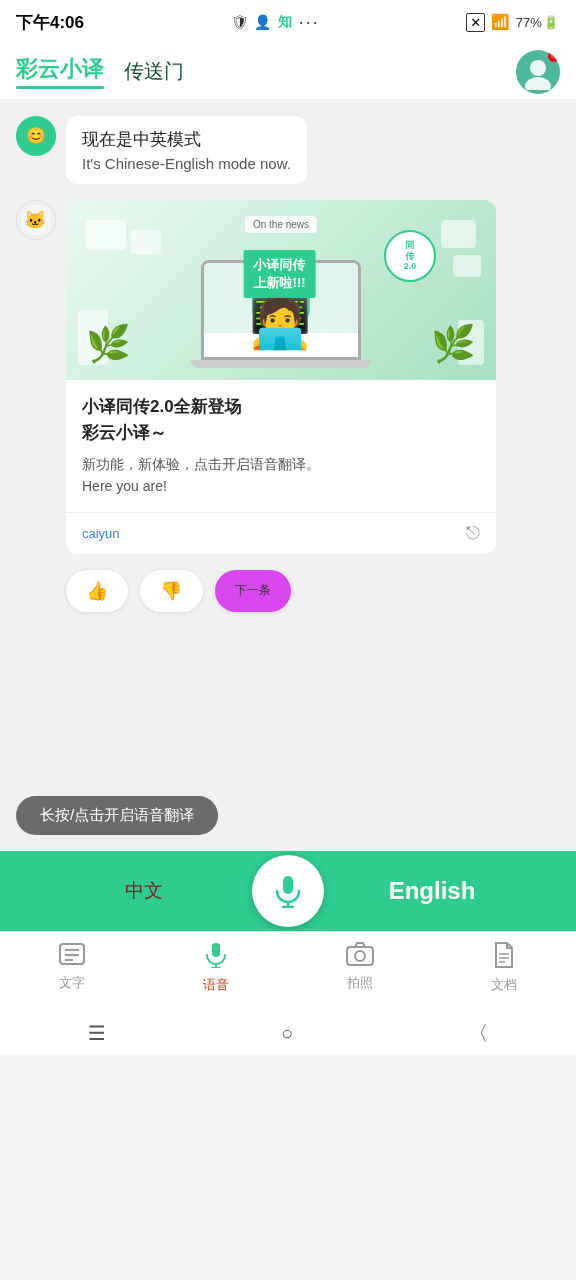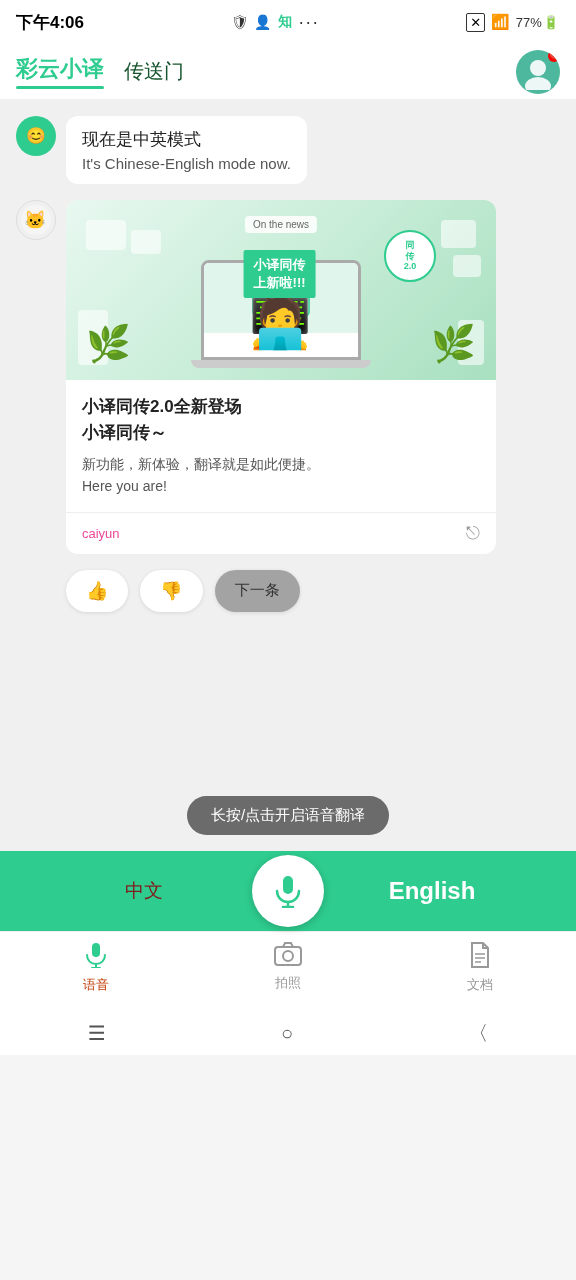--- a/index.html
+++ b/index.html
@@ -307,21 +307,21 @@
     }
     .card-footer {
       display: flex;
       justify-content: space-between;
       align-items: center;
       padding: 10px 16px;
       border-top: 1px solid #eee;
     }
     .card-source {
       font-size: 13px;
-      color: #ec4899;
+      color: #3b82f6;
     }
     .card-share-icon {
       font-size: 18px;
       color: #999;
     }
 
     
     .action-buttons {
       display: flex;
       gap: 12px;
@@ -332,34 +332,33 @@
     .action-btn {
       background: #fff;
       border: none;
       border-radius: 24px;
       padding: 10px 20px;
       font-size: 18px;
       cursor: pointer;
       box-shadow: 0 1px 4px rgba(0,0,0,0.1);
     }
     .action-btn-text {
-      background: #a3a3a3;
+      background: #d946ef;
       border: none;
       border-radius: 24px;
       padding: 10px 20px;
-      font-size: 15px;
+      font-size: 12px;
       color: #333;
       cursor: pointer;
       box-shadow: 0 1px 4px rgba(0,0,0,0.1);
     }
 
     
     .voice-hint-area {
       display: flex;
-      justify-content: center;
       padding: 16px;
       background: #f0f0f0;
     }
     .voice-hint {
       background: rgba(50,50,50,0.7);
       color: #fff;
       border-radius: 20px;
       padding: 10px 24px;
       font-size: 15px;
     }
@@ -564,24 +563,24 @@
           </div>
           <div class="laptop-base"></div>
 
           <div class="figure">🧑‍💻</div>
         </div>
       </div>
 
       <div class="card-content">
         <div class="card-title-zh">
           <span>小译同传2.0全新登场</span><br>
-          <span>小译同传～</span>
+          <span>彩云小译～</span>
         </div>
         <div class="card-desc">
-          <div>新功能，新体验，翻译就是如此便捷。</div>
+          <div>新功能，新体验，点击开启语音翻译。</div>
           <div>Here you are!</div>
         </div>
       </div>
 
       <div class="card-footer">
         <span class="card-source">caiyun</span>
         <span class="card-share-icon">⎋</span>
       </div>
     </div>
   </div>
@@ -606,20 +605,31 @@
       <path d="M6 17c0 6.075 4.925 11 11 11s11-4.925 11-11" stroke="#2ecc8f" stroke-width="2.5" stroke-linecap="round"></path>
       <line x1="17" y1="28" x2="17" y2="33" stroke="#2ecc8f" stroke-width="2.5" stroke-linecap="round"></line>
       <line x1="12" y1="33" x2="22" y2="33" stroke="#2ecc8f" stroke-width="2.5" stroke-linecap="round"></line>
     </svg>
   </div>
   <div class="lang-btn-right">English</div>
 </div>
 
 <div class="bottom-nav">
   <div class="nav-item">
+    <div class="nav-icon">
+      <svg width="28" height="24" viewBox="0 0 28 24">
+        <rect x="2" y="2" width="24" height="20" rx="3" fill="none" stroke="#999" stroke-width="2"></rect>
+        <line x1="7" y1="8" x2="21" y2="8" stroke="#999" stroke-width="2"></line>
+        <line x1="7" y1="13" x2="21" y2="13" stroke="#999" stroke-width="2"></line>
+        <line x1="7" y1="18" x2="15" y2="18" stroke="#999" stroke-width="2"></line>
+      </svg>
+    </div>
+    <span class="nav-label">文字</span>
+  </div>
+  <div class="nav-item">
     <div class="nav-icon active">
       <svg width="24" height="26" viewBox="0 0 24 26">
         <rect x="8" y="1" width="8" height="14" rx="4" fill="#2ecc8f"></rect>
         <path d="M3 13c0 5 3.582 9 9 9s9-4 9-9" stroke="#2ecc8f" stroke-width="2" stroke-linecap="round" fill="none"></path>
         <line x1="12" y1="22" x2="12" y2="26" stroke="#2ecc8f" stroke-width="2" stroke-linecap="round"></line>
         <line x1="8" y1="26" x2="16" y2="26" stroke="#2ecc8f" stroke-width="2" stroke-linecap="round"></line>
       </svg>
     </div>
     <span class="nav-label active">语音</span>
   </div>

